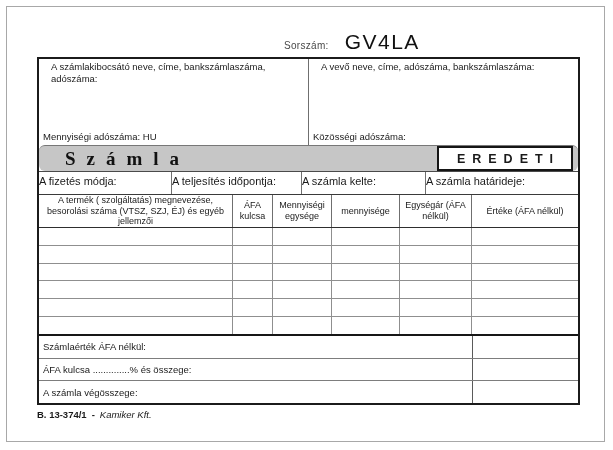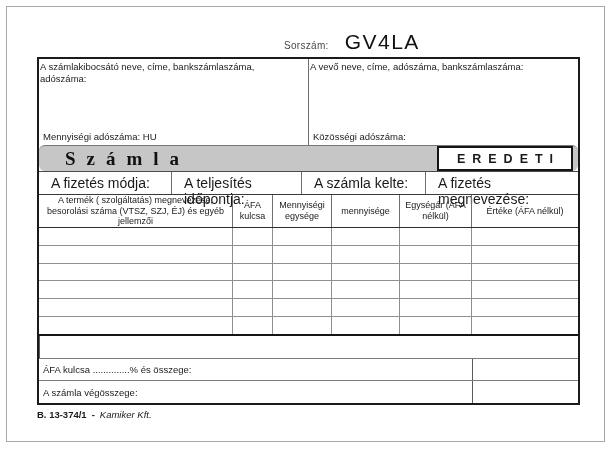--- a/index.html
+++ b/index.html
@@ -27,21 +27,21 @@
 
   
   .form{
     position:absolute;left:37px;top:57px;width:543px;height:348px;
     border:2px solid #1b1b1b;
     box-sizing:border-box;
     display:flex;flex-direction:column;
     background:#fff;
   }
   .parties{height:86px;display:flex;}
-  .party{flex:1;position:relative;padding:2px 1px;box-sizing:border-box;font-size:9.5px;line-height:1.25;}
+  .party{flex:1;position:relative;padding:2px 12px;box-sizing:border-box;font-size:9.5px;line-height:1.25;}
   .party.left{border-right:1px solid #6f6f6f;}
   .party .main-label{display:block;max-width:250px;}
   .party .eu-vat{position:absolute;left:4px;bottom:2px;font-size:9.5px;}
 
   
   .title-bar{
     height:25px;min-height:25px;background:#c6c6c6;
     display:flex;align-items:center;position:relative;
     border-top:1px solid #777;
     border-radius:6px;
@@ -56,21 +56,21 @@
     align-self:stretch;width:136px;
     background:#ffffff;border:2px solid #151515;
     box-sizing:border-box;
     display:flex;align-items:center;justify-content:center;
     font-weight:bold;font-size:12.5px;letter-spacing:7px;
     padding-left:7px; 
     white-space:nowrap;
   }
   
   .payment{height:22px;min-height:22px;display:flex;border-top:1px solid #4a4a4a;border-bottom:1px solid #3a3a3a;}
-  .pay-cell{box-sizing:border-box;padding:3px 12px;font-size:14px;border-right:1px solid #6f6f6f;}
+  .pay-cell{box-sizing:border-box;padding:3px 0;font-size:11px;border-right:1px solid #6f6f6f;}
   .pay-1{width:133px;} .pay-2{width:130px;} .pay-3{width:124px;} .pay-4{flex:1;border-right:none;}
 
   
   .items-header{height:32px;min-height:32px;display:flex;border-bottom:1px solid #2e2e2e;}
   .h-cell{
     box-sizing:border-box;
     display:flex;align-items:center;justify-content:center;text-align:center;
     font-size:9px;line-height:1.2;padding:1px 3px;
     border-right:1px solid #6f6f6f;
   }
@@ -124,21 +124,21 @@
 
     <div class="title-bar">
       <span class="title-main">Számla</span>
       <span class="copy-box">EREDETI</span>
     </div>
 
     <div class="payment">
       <div class="pay-cell pay-1">A fizetés módja:</div>
       <div class="pay-cell pay-2">A teljesítés időpontja:</div>
       <div class="pay-cell pay-3">A számla kelte:</div>
-      <div class="pay-cell pay-4">A fizetés megnevezése:</div>
+      <div class="pay-cell pay-4">A számla határideje:</div>
     </div>
 
     <div class="items-header">
       <div class="h-cell col-1">A termék ( szolgáltatás) megnevezése, besorolási száma (VTSZ, SZJ, ÉJ) és egyéb jellemzői</div>
       <div class="h-cell col-2">ÁFA kulcsa</div>
       <div class="h-cell col-3">Mennyiségi egysége</div>
       <div class="h-cell col-4">mennyisége</div>
       <div class="h-cell col-5">Egységár (ÁFA nélkül)</div>
       <div class="h-cell col-6">Értéke (ÁFA nélkül)</div>
     </div>
@@ -189,20 +189,21 @@
           <div class="i-cell col-2"></div>
           <div class="i-cell col-3"></div>
           <div class="i-cell col-4"></div>
           <div class="i-cell col-5"></div>
           <div class="i-cell col-6"></div>
         </div>
       </div>
 
     <div class="summary">
       <div class="sum-row">
+        <div class="sum-label">Számlaérték ÁFA nélkül:</div>
         <div class="sum-value"></div>
       </div>
       <div class="sum-row">
         <div class="sum-label">ÁFA kulcsa ..............% és összege:</div>
         <div class="sum-value"></div>
       </div>
       <div class="sum-row">
         <div class="sum-label">A számla végösszege:</div>
         <div class="sum-value"></div>
       </div>

